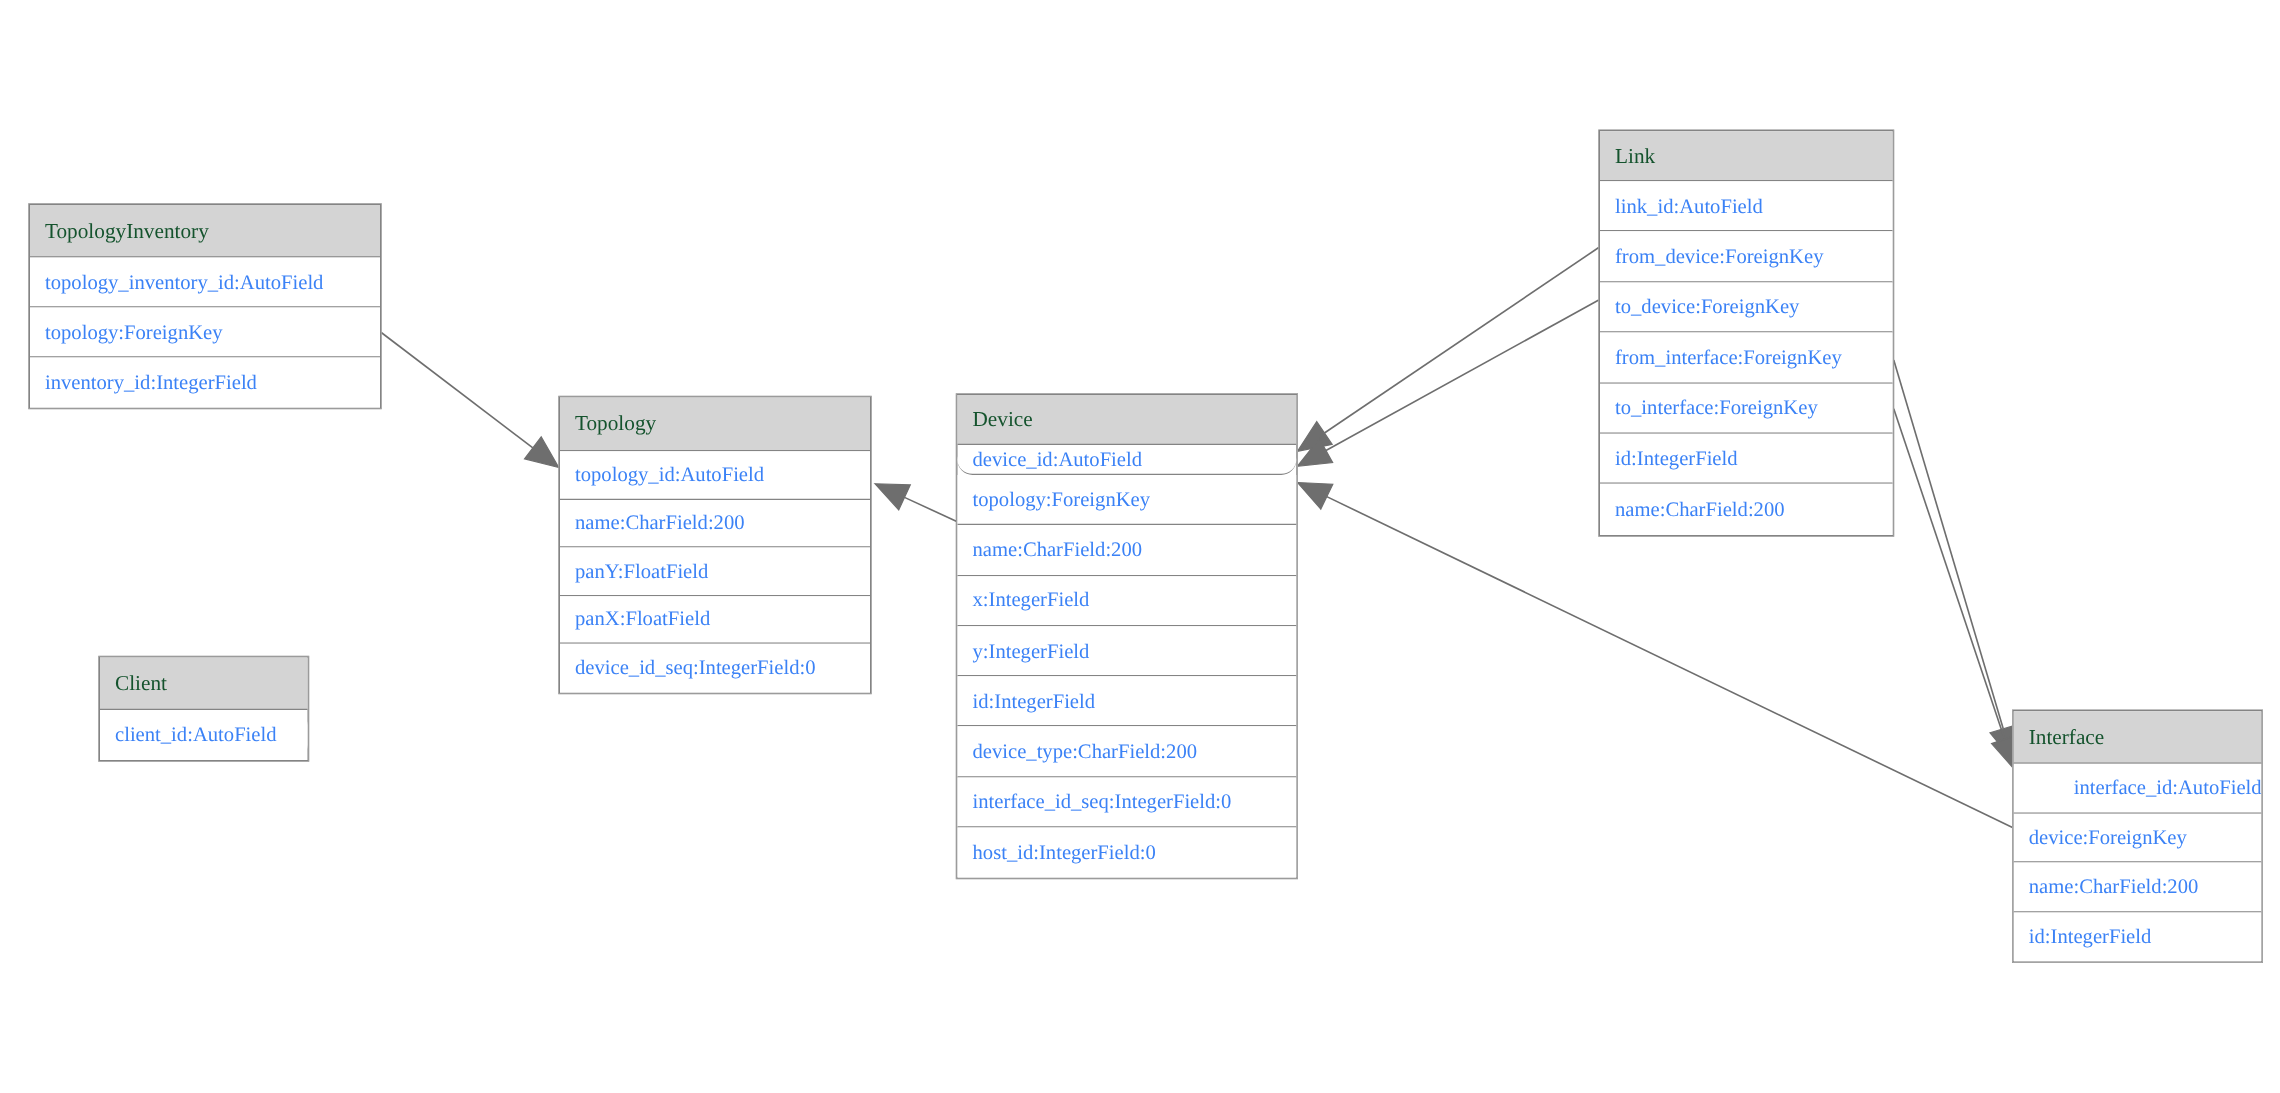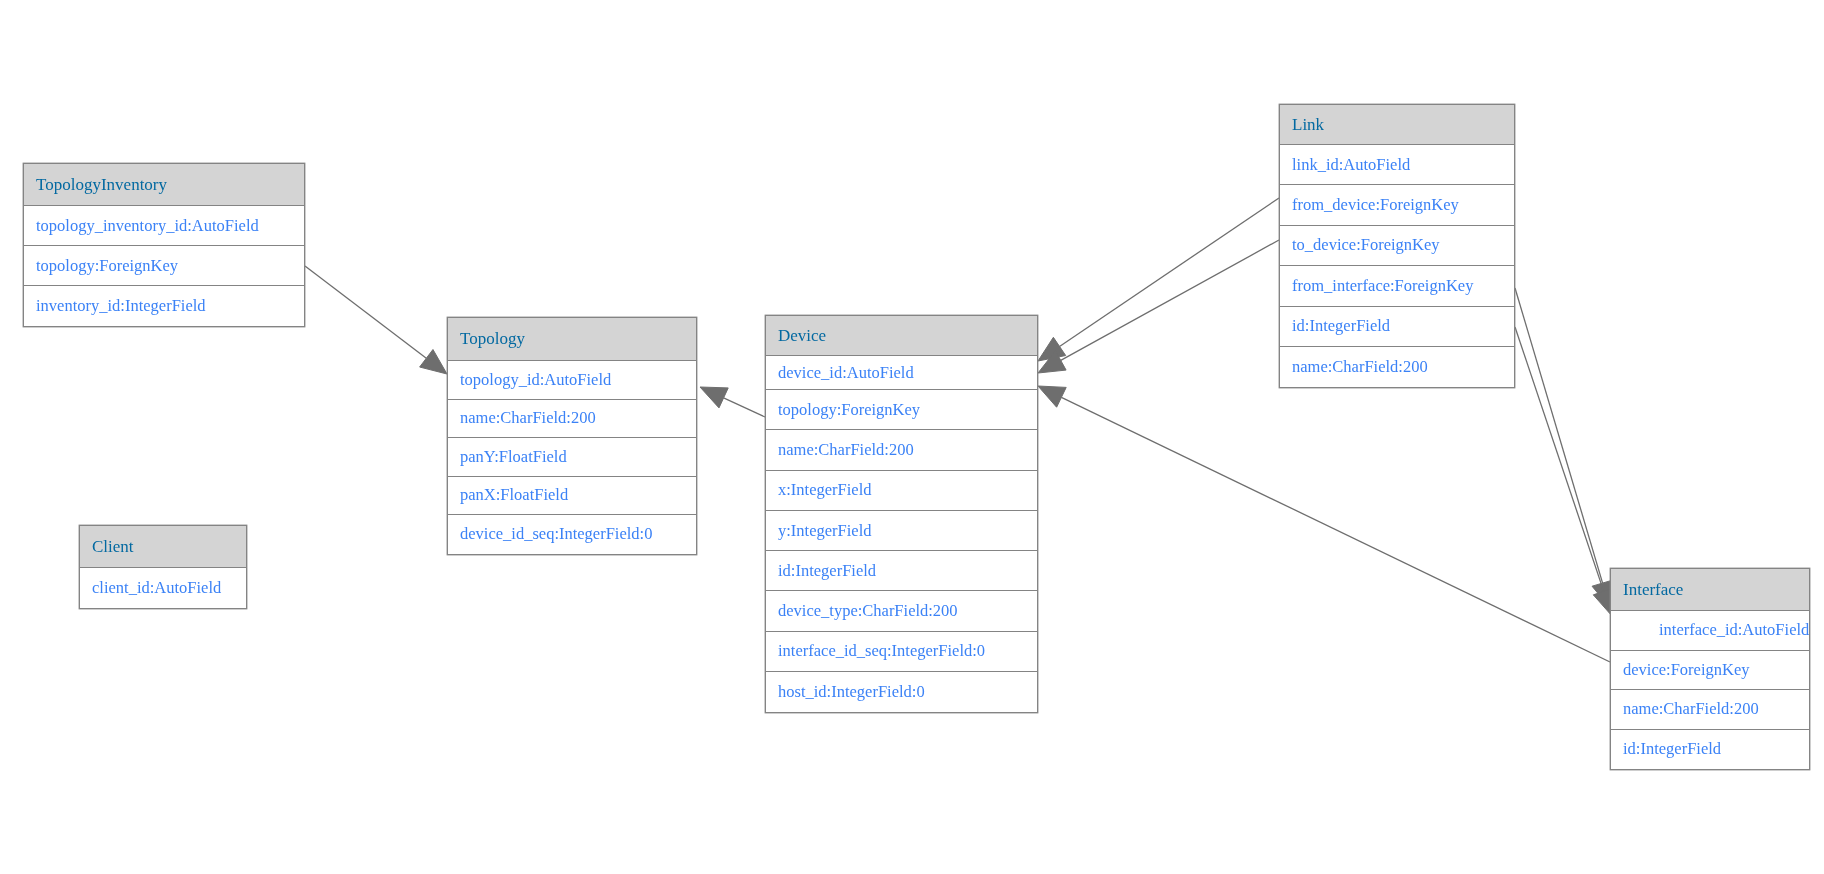--- a/index.html
+++ b/index.html
@@ -30,21 +30,21 @@
     box-sizing: border-box;
     box-shadow: 0 0 0 0.4px #848484;
   }
   .entity-header {
     background: #d4d4d4;
     border-bottom: 1px solid #848484;
     display: flex;
     align-items: center;
     padding-left: 12px;
     font-size: 17px;
-    color: #0369a1;
+    color: #14532d;
     box-sizing: border-box;
     white-space: nowrap;
   }
   .entity-row {
     display: flex;
     align-items: center;
     padding-left: 12px;
     font-size: 16.5px;
     color: #3b82f6;
     border-bottom: 1px solid #848484;
@@ -90,36 +90,37 @@
       <div class="entity-row" style="height: 38.5px;">panY:FloatField</div>
       <div class="entity-row" style="height: 38.5px;">panX:FloatField</div>
       <div class="entity-row" style="height: 38.5px;">device_id_seq:IntegerField:0</div>
     </div>
   <div class="entity" style="left: 79px; top: 525px; width: 168px;">
       <div class="entity-header" style="height: 42px;">Client</div>
       <div class="entity-row" style="height: 40px; border-radius: 12px;">client_id:AutoField</div>
     </div>
   <div class="entity" style="left: 765px; top: 315px; width: 273px;">
       <div class="entity-header" style="height: 40px;">Device</div>
-      <div class="entity-row" style="height: 34px;">device_id:AutoField</div>
+      <div class="entity-row" style="height: 24px; border-radius: 16px;">device_id:AutoField</div>
       <div class="entity-row" style="height: 40.3px;">topology:ForeignKey</div>
       <div class="entity-row" style="height: 40.3px;">name:CharField:200</div>
       <div class="entity-row" style="height: 40.3px;">x:IntegerField</div>
       <div class="entity-row" style="height: 40.3px;">y:IntegerField</div>
       <div class="entity-row" style="height: 40.3px;">id:IntegerField</div>
       <div class="entity-row" style="height: 40.3px;">device_type:CharField:200</div>
       <div class="entity-row" style="height: 40.3px;">interface_id_seq:IntegerField:0</div>
       <div class="entity-row" style="height: 40.3px;">host_id:IntegerField:0</div>
     </div>
   <div class="entity" style="left: 1279px; top: 104px; width: 236px;">
       <div class="entity-header" style="height: 40px;">Link</div>
       <div class="entity-row" style="height: 40.4px;">link_id:AutoField</div>
       <div class="entity-row" style="height: 40.4px;">from_device:ForeignKey</div>
       <div class="entity-row" style="height: 40.4px;">to_device:ForeignKey</div>
       <div class="entity-row" style="height: 40.4px;">from_interface:ForeignKey</div>
+      <div class="entity-row" style="height: 40.4px;">to_interface:ForeignKey</div>
       <div class="entity-row" style="height: 40.4px;">id:IntegerField</div>
       <div class="entity-row" style="height: 40.4px;">name:CharField:200</div>
     </div>
   <div class="entity" style="left: 1610px; top: 568px; width: 200px;">
       <div class="entity-header" style="height: 42px;">Interface</div>
       <div class="entity-row" style="height: 39.5px; padding-left: 48px;">interface_id:AutoField</div>
       <div class="entity-row" style="height: 39.5px;">device:ForeignKey</div>
       <div class="entity-row" style="height: 39.5px;">name:CharField:200</div>
       <div class="entity-row" style="height: 39.5px;">id:IntegerField</div>
     </div>

